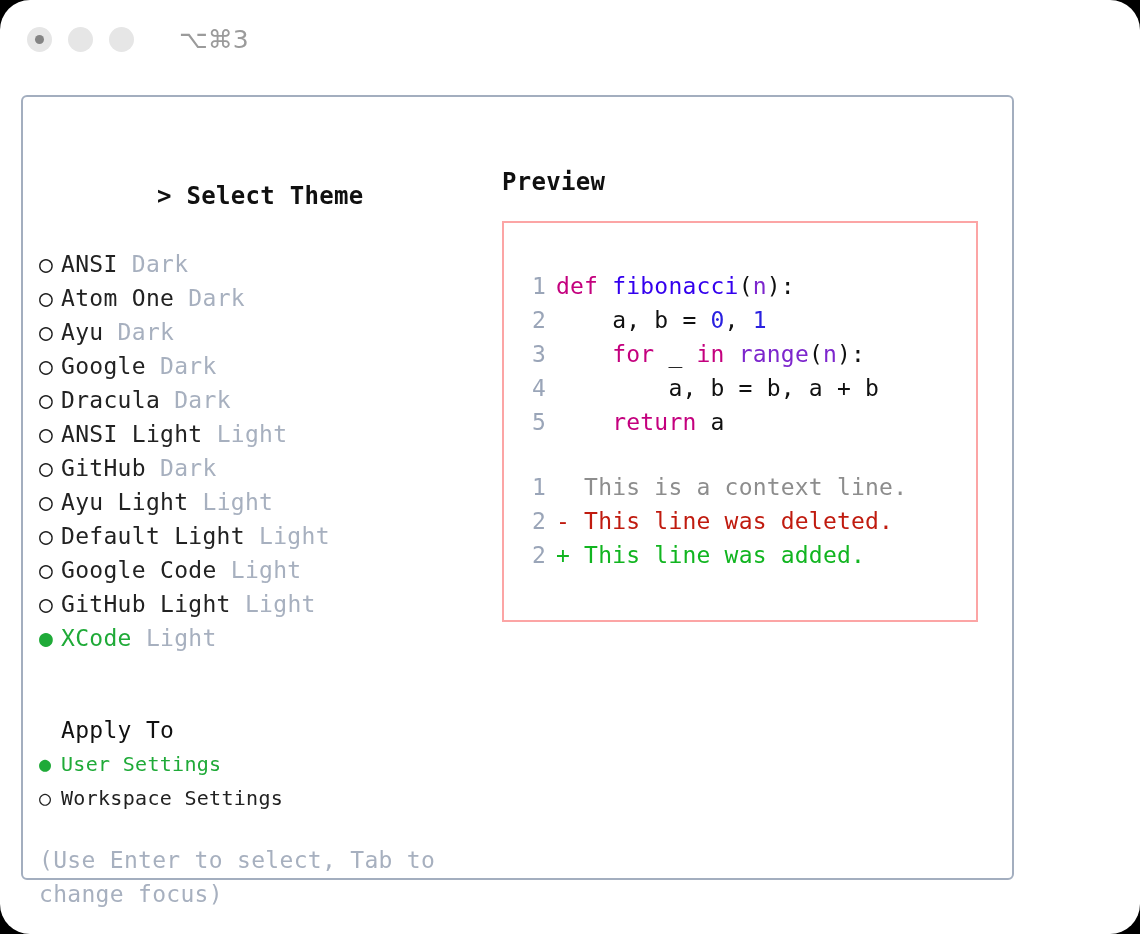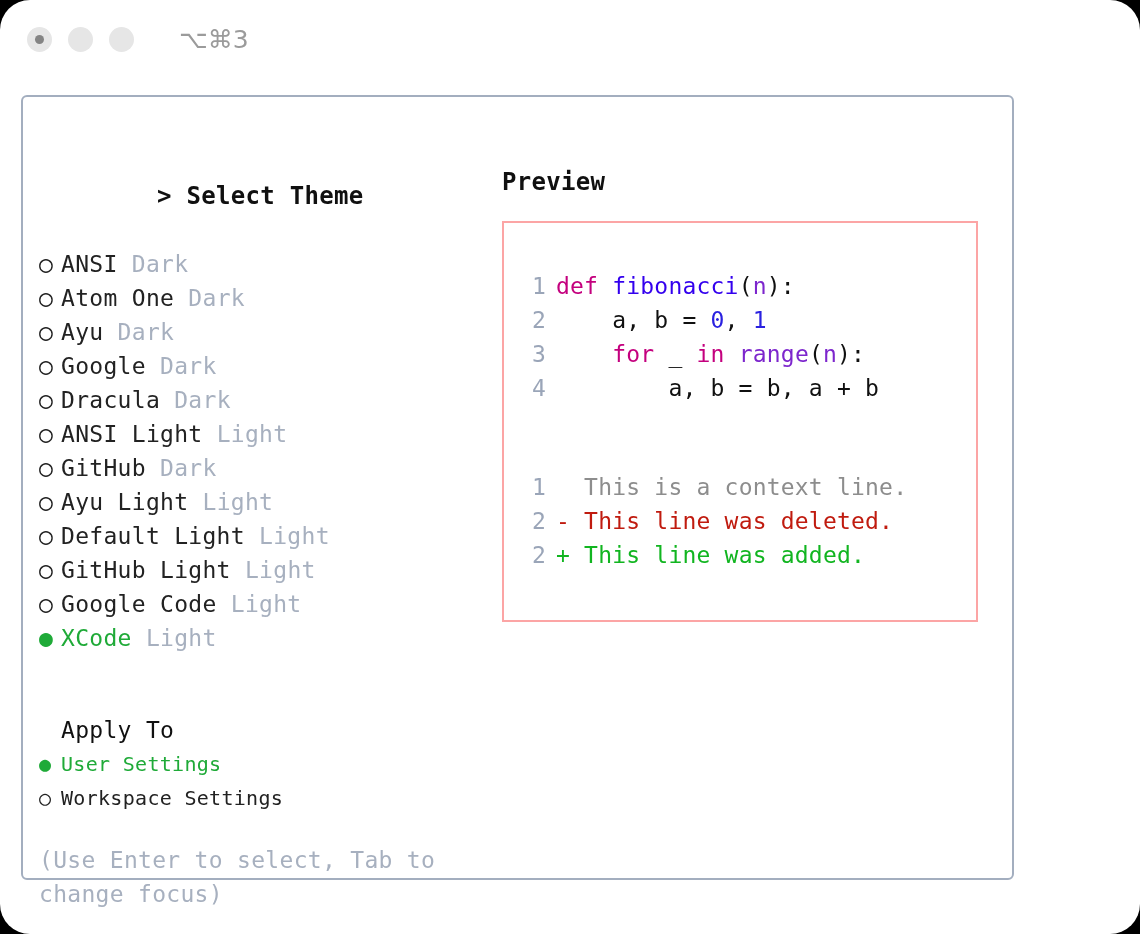--- a/index.html
+++ b/index.html
@@ -240,22 +240,22 @@
       <div id="theme-list">
           <div class="theme-row"><span class="radio-mark">○</span><span class="theme-name">ANSI</span> <span class="theme-kind">Dark</span></div>
           <div class="theme-row"><span class="radio-mark">○</span><span class="theme-name">Atom One</span> <span class="theme-kind">Dark</span></div>
           <div class="theme-row"><span class="radio-mark">○</span><span class="theme-name">Ayu</span> <span class="theme-kind">Dark</span></div>
           <div class="theme-row"><span class="radio-mark">○</span><span class="theme-name">Google</span> <span class="theme-kind">Dark</span></div>
           <div class="theme-row"><span class="radio-mark">○</span><span class="theme-name">Dracula</span> <span class="theme-kind">Dark</span></div>
           <div class="theme-row"><span class="radio-mark">○</span><span class="theme-name">ANSI Light</span> <span class="theme-kind">Light</span></div>
           <div class="theme-row"><span class="radio-mark">○</span><span class="theme-name">GitHub</span> <span class="theme-kind">Dark</span></div>
           <div class="theme-row"><span class="radio-mark">○</span><span class="theme-name">Ayu Light</span> <span class="theme-kind">Light</span></div>
           <div class="theme-row"><span class="radio-mark">○</span><span class="theme-name">Default Light</span> <span class="theme-kind">Light</span></div>
+          <div class="theme-row"><span class="radio-mark">○</span><span class="theme-name">Google Code</span> <span class="theme-kind">Light</span></div>
           <div class="theme-row"><span class="radio-mark">○</span><span class="theme-name">GitHub Light</span> <span class="theme-kind">Light</span></div>
-          <div class="theme-row"><span class="radio-mark">○</span><span class="theme-name">Google Code</span> <span class="theme-kind">Light</span></div>
           <div class="theme-row selected"><span class="radio-mark">●</span><span class="theme-name">XCode</span> <span class="theme-kind">Light</span></div>
         </div>
     </div>
 
     <div id="apply-to-section">
       <div id="apply-to-header">Apply To</div>
       <div id="apply-to-list">
           <div class="apply-row selected"><span class="radio-mark">●</span><span class="apply-label">User Settings</span></div>
           <div class="apply-row"><span class="radio-mark">○</span><span class="apply-label">Workspace Settings</span></div>
         </div>
@@ -264,20 +264,21 @@
     <div id="hint-text">(Use Enter to select, Tab to change focus)</div>
 
     <div id="preview-column">
       <div id="preview-header">Preview</div>
       <div id="preview-box">
         <div id="code-area">
             <div class="code-line"><span class="lineno">1</span><span class="tok-keyword">def </span><span class="tok-func">fibonacci</span><span class="tok-punct">(</span><span class="tok-param">n</span><span class="tok-punct">):</span></div>
             <div class="code-line"><span class="lineno">2</span><span class="tok-plain">    a, b = </span><span class="tok-number">0</span><span class="tok-plain">, </span><span class="tok-number">1</span></div>
             <div class="code-line"><span class="lineno">3</span><span class="tok-plain">    </span><span class="tok-keyword">for</span><span class="tok-plain"> _ </span><span class="tok-keyword">in</span><span class="tok-plain"> </span><span class="tok-builtin">range</span><span class="tok-punct">(</span><span class="tok-param">n</span><span class="tok-punct">):</span></div>
             <div class="code-line"><span class="lineno">4</span><span class="tok-plain">        a, b = b, a + b</span></div>
+            <div class="code-line"><span class="lineno">5</span><span class="tok-plain">    </span><span class="tok-keyword">return</span><span class="tok-plain"> a</span></div>
           </div>
         <div id="diff-area">
             <div class="diff-line"><span class="lineno">1</span><span class="diff-context"><span>  </span><span>This is a context line.</span></span></div>
             <div class="diff-line"><span class="lineno">2</span><span class="diff-removed"><span>- </span><span>This line was deleted.</span></span></div>
             <div class="diff-line"><span class="lineno">2</span><span class="diff-added"><span>+ </span><span>This line was added.</span></span></div>
           </div>
       </div>
     </div>
 
   </div>

